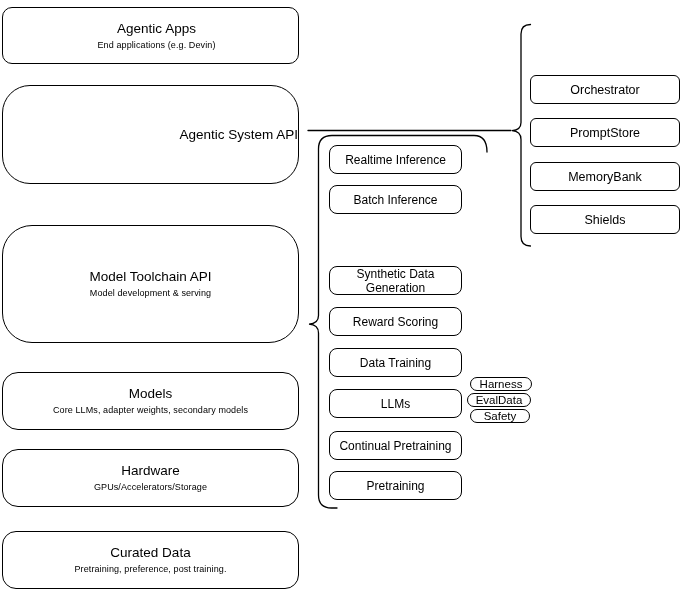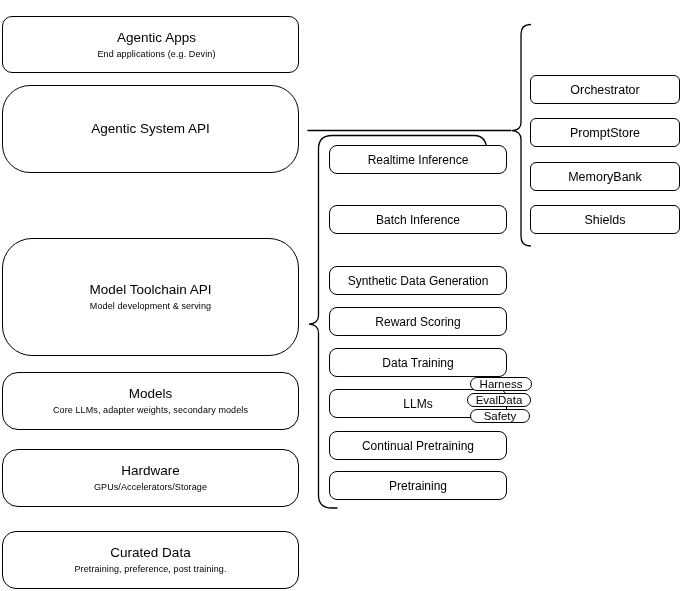--- a/index.html
+++ b/index.html
@@ -10,29 +10,29 @@
   svg.lines{position:absolute;left:0;top:0;width:682px;height:591px;}
   .node{
     position:absolute;box-sizing:border-box;background:#ffffff;
     border:1.3px solid #000;display:flex;flex-direction:column;
     align-items:center;justify-content:center;text-align:center;
   }
   
   .lnode{left:2px;width:297px;}
   .lnode .title{font-size:13.5px;line-height:16px;}
   .lnode .subtitle{font-size:9px;line-height:12px;margin-top:2px;letter-spacing:0.1px;}
-  #lb0{top:16px;height:57px;border-radius:10px;padding-left:12px;}
-  #lb1{top:85px;height:88px;border-radius:28px;}
-  #lb2{top:238px;height:118px;border-radius:30px;}
+  #lb0{top:7px;height:57px;border-radius:10px;padding-left:12px;}
+  #lb1{top:85px;height:99px;border-radius:28px;align-items:flex-end;}
+  #lb2{top:225px;height:118px;border-radius:30px;}
   #lb3{top:372px;height:58px;border-radius:16px;}
   #lb4{top:449px;height:58px;border-radius:16px;}
   #lb5{top:531px;height:58px;border-radius:14px;}
   
-  .mnode{left:329px;width:178px;height:29px;border-radius:8px;font-size:12px;}
-  #mb0{top:145px;} #mb1{top:185px;margin-top:20px;} #mb2{top:225px;} #mb3{top:266px;}
+  .mnode{left:329px;width:133px;height:29px;border-radius:8px;font-size:12px;}
+  #mb0{top:145px;} #mb1{top:185px;} #mb2{top:225px;} #mb3{top:266px;}
   #mb4{top:307px;} #mb5{top:348px;} #mb6{top:389px;} #mb7{top:431px;} #mb8{top:471px;}
   
   .pill{border-radius:8px;height:14px;font-size:11.5px;line-height:12px;border:1px solid #000;}
   #pill0{left:470px;top:377px;width:62px;}
   #pill1{left:467px;top:393px;width:64px;}
   #pill2{left:470px;top:409px;width:60px;}
   
   .rnode{left:530px;width:150px;height:29px;border-radius:6px;font-size:12.5px;}
   #rb0{top:35px;} #rb1{top:75px;} #rb2{top:118px;} #rb3{top:162px;} #rb4{top:205px;}
 </style>

